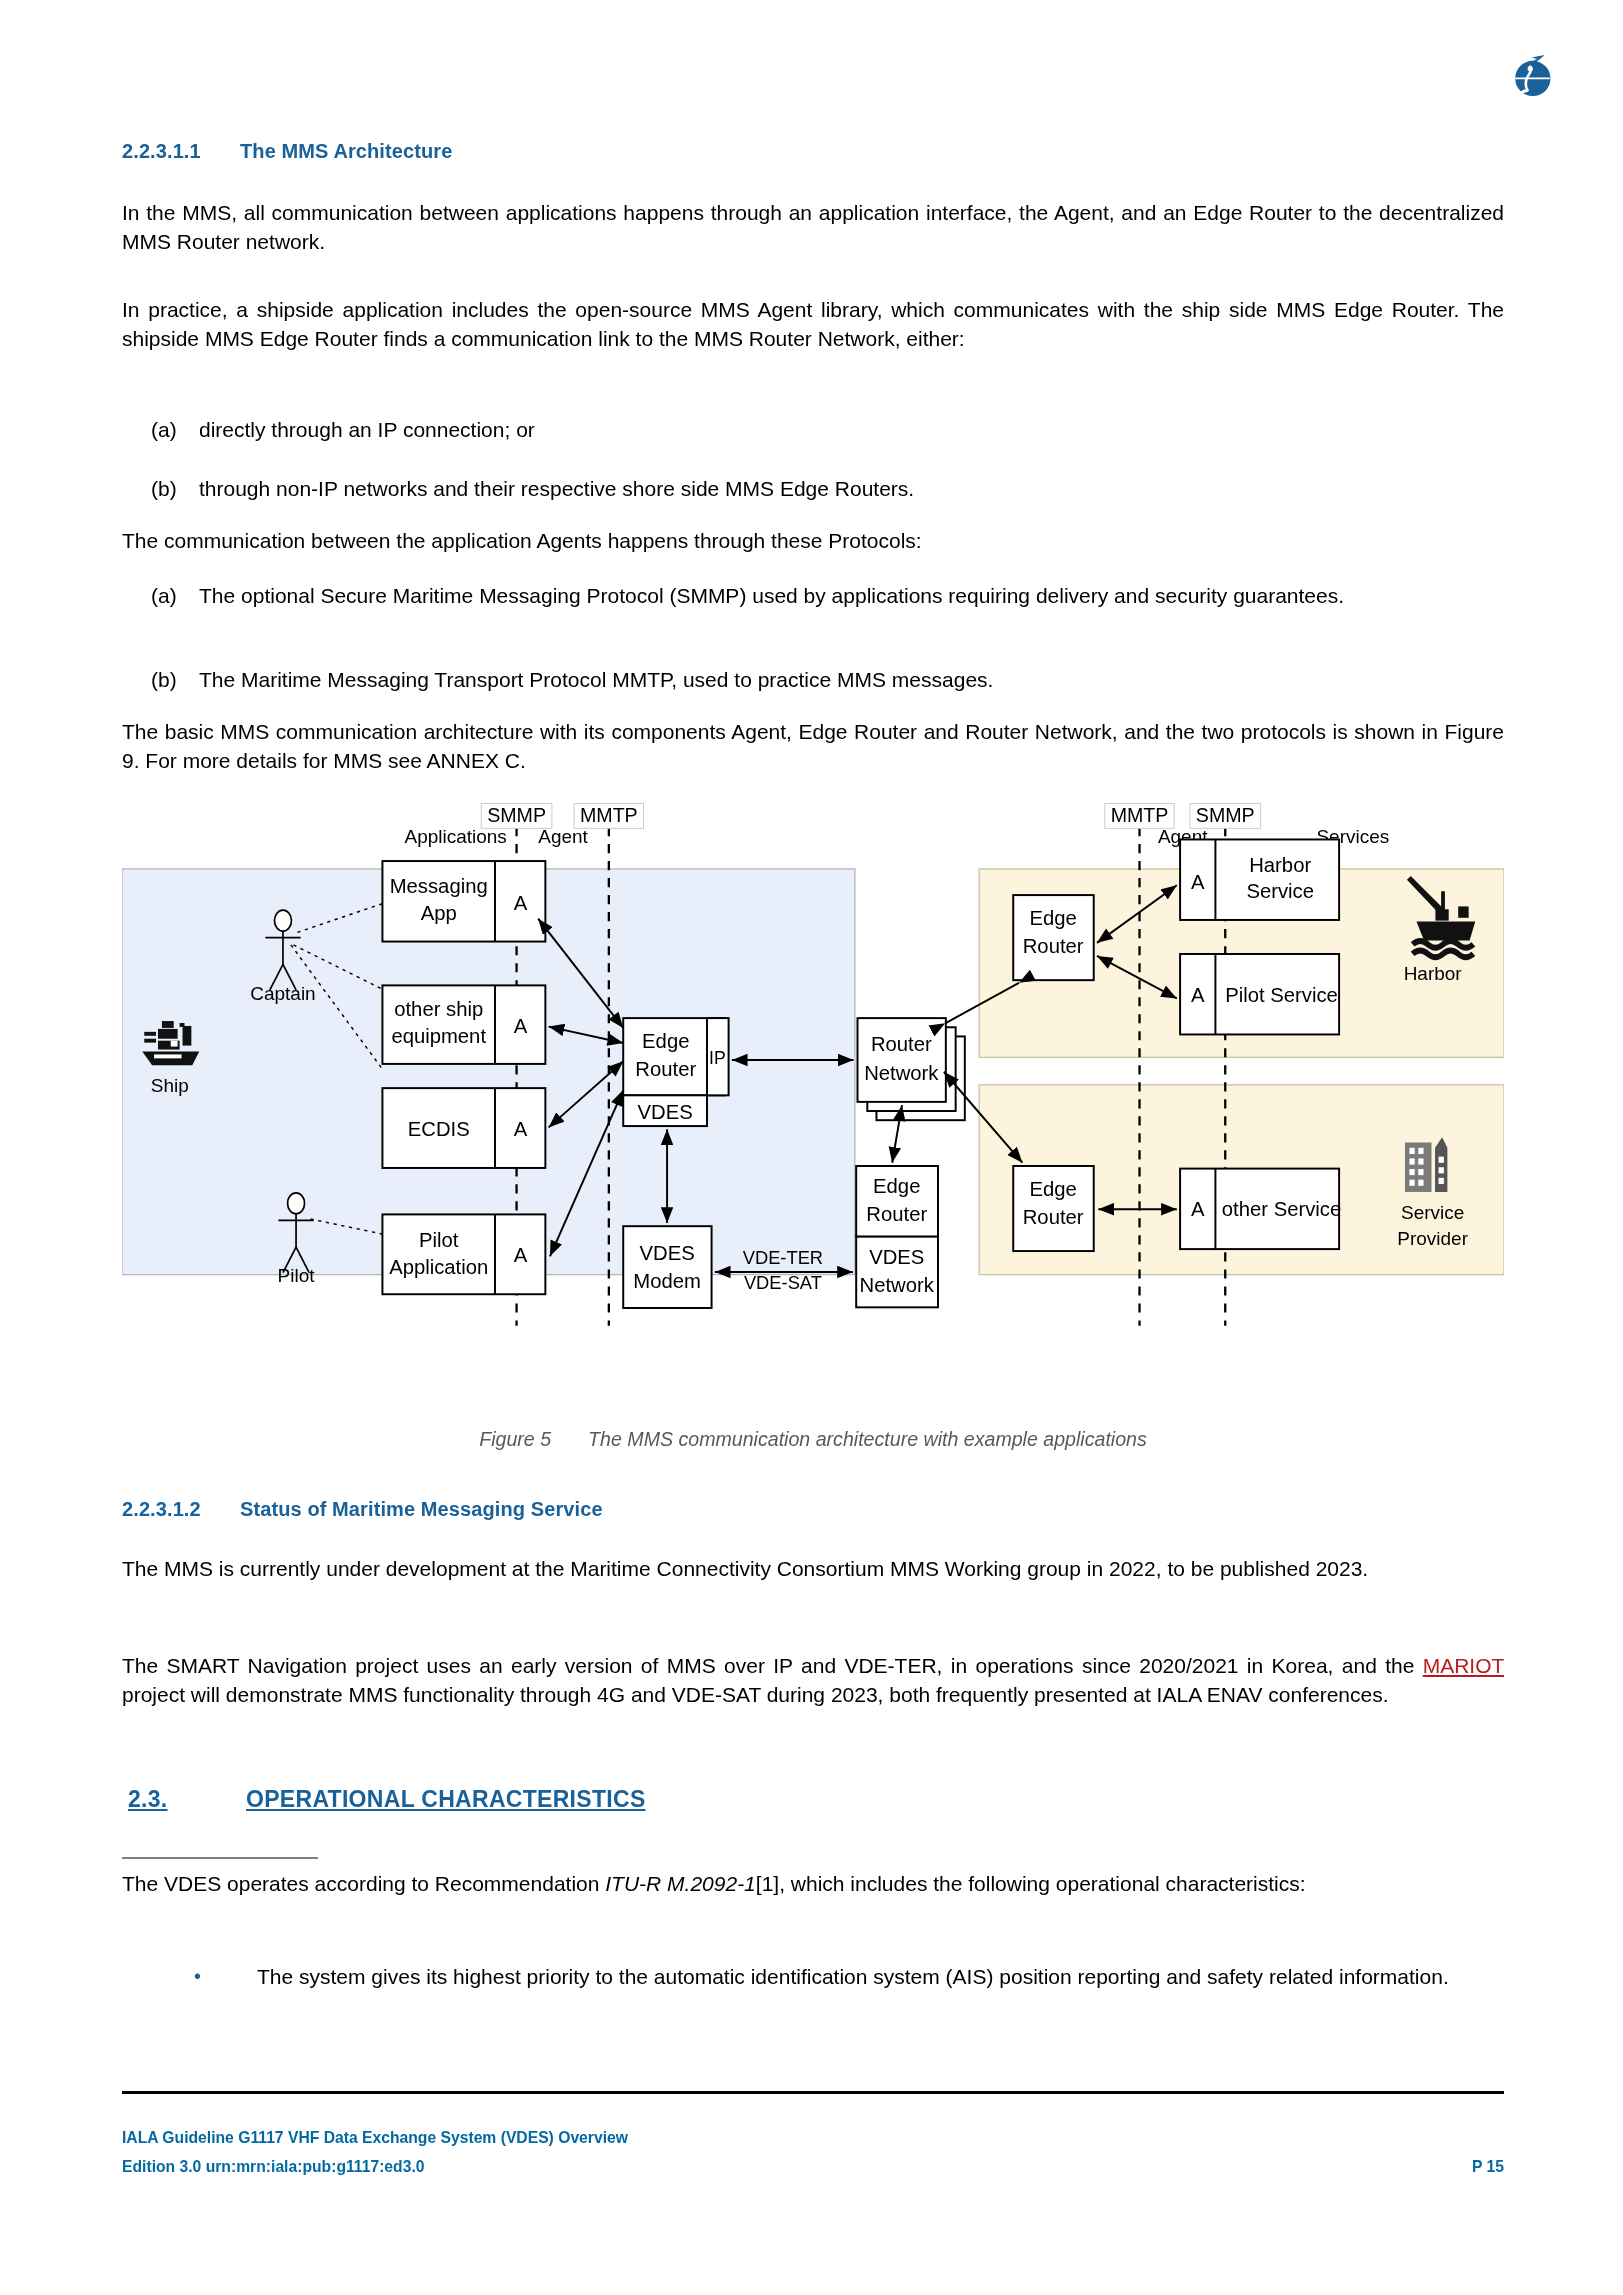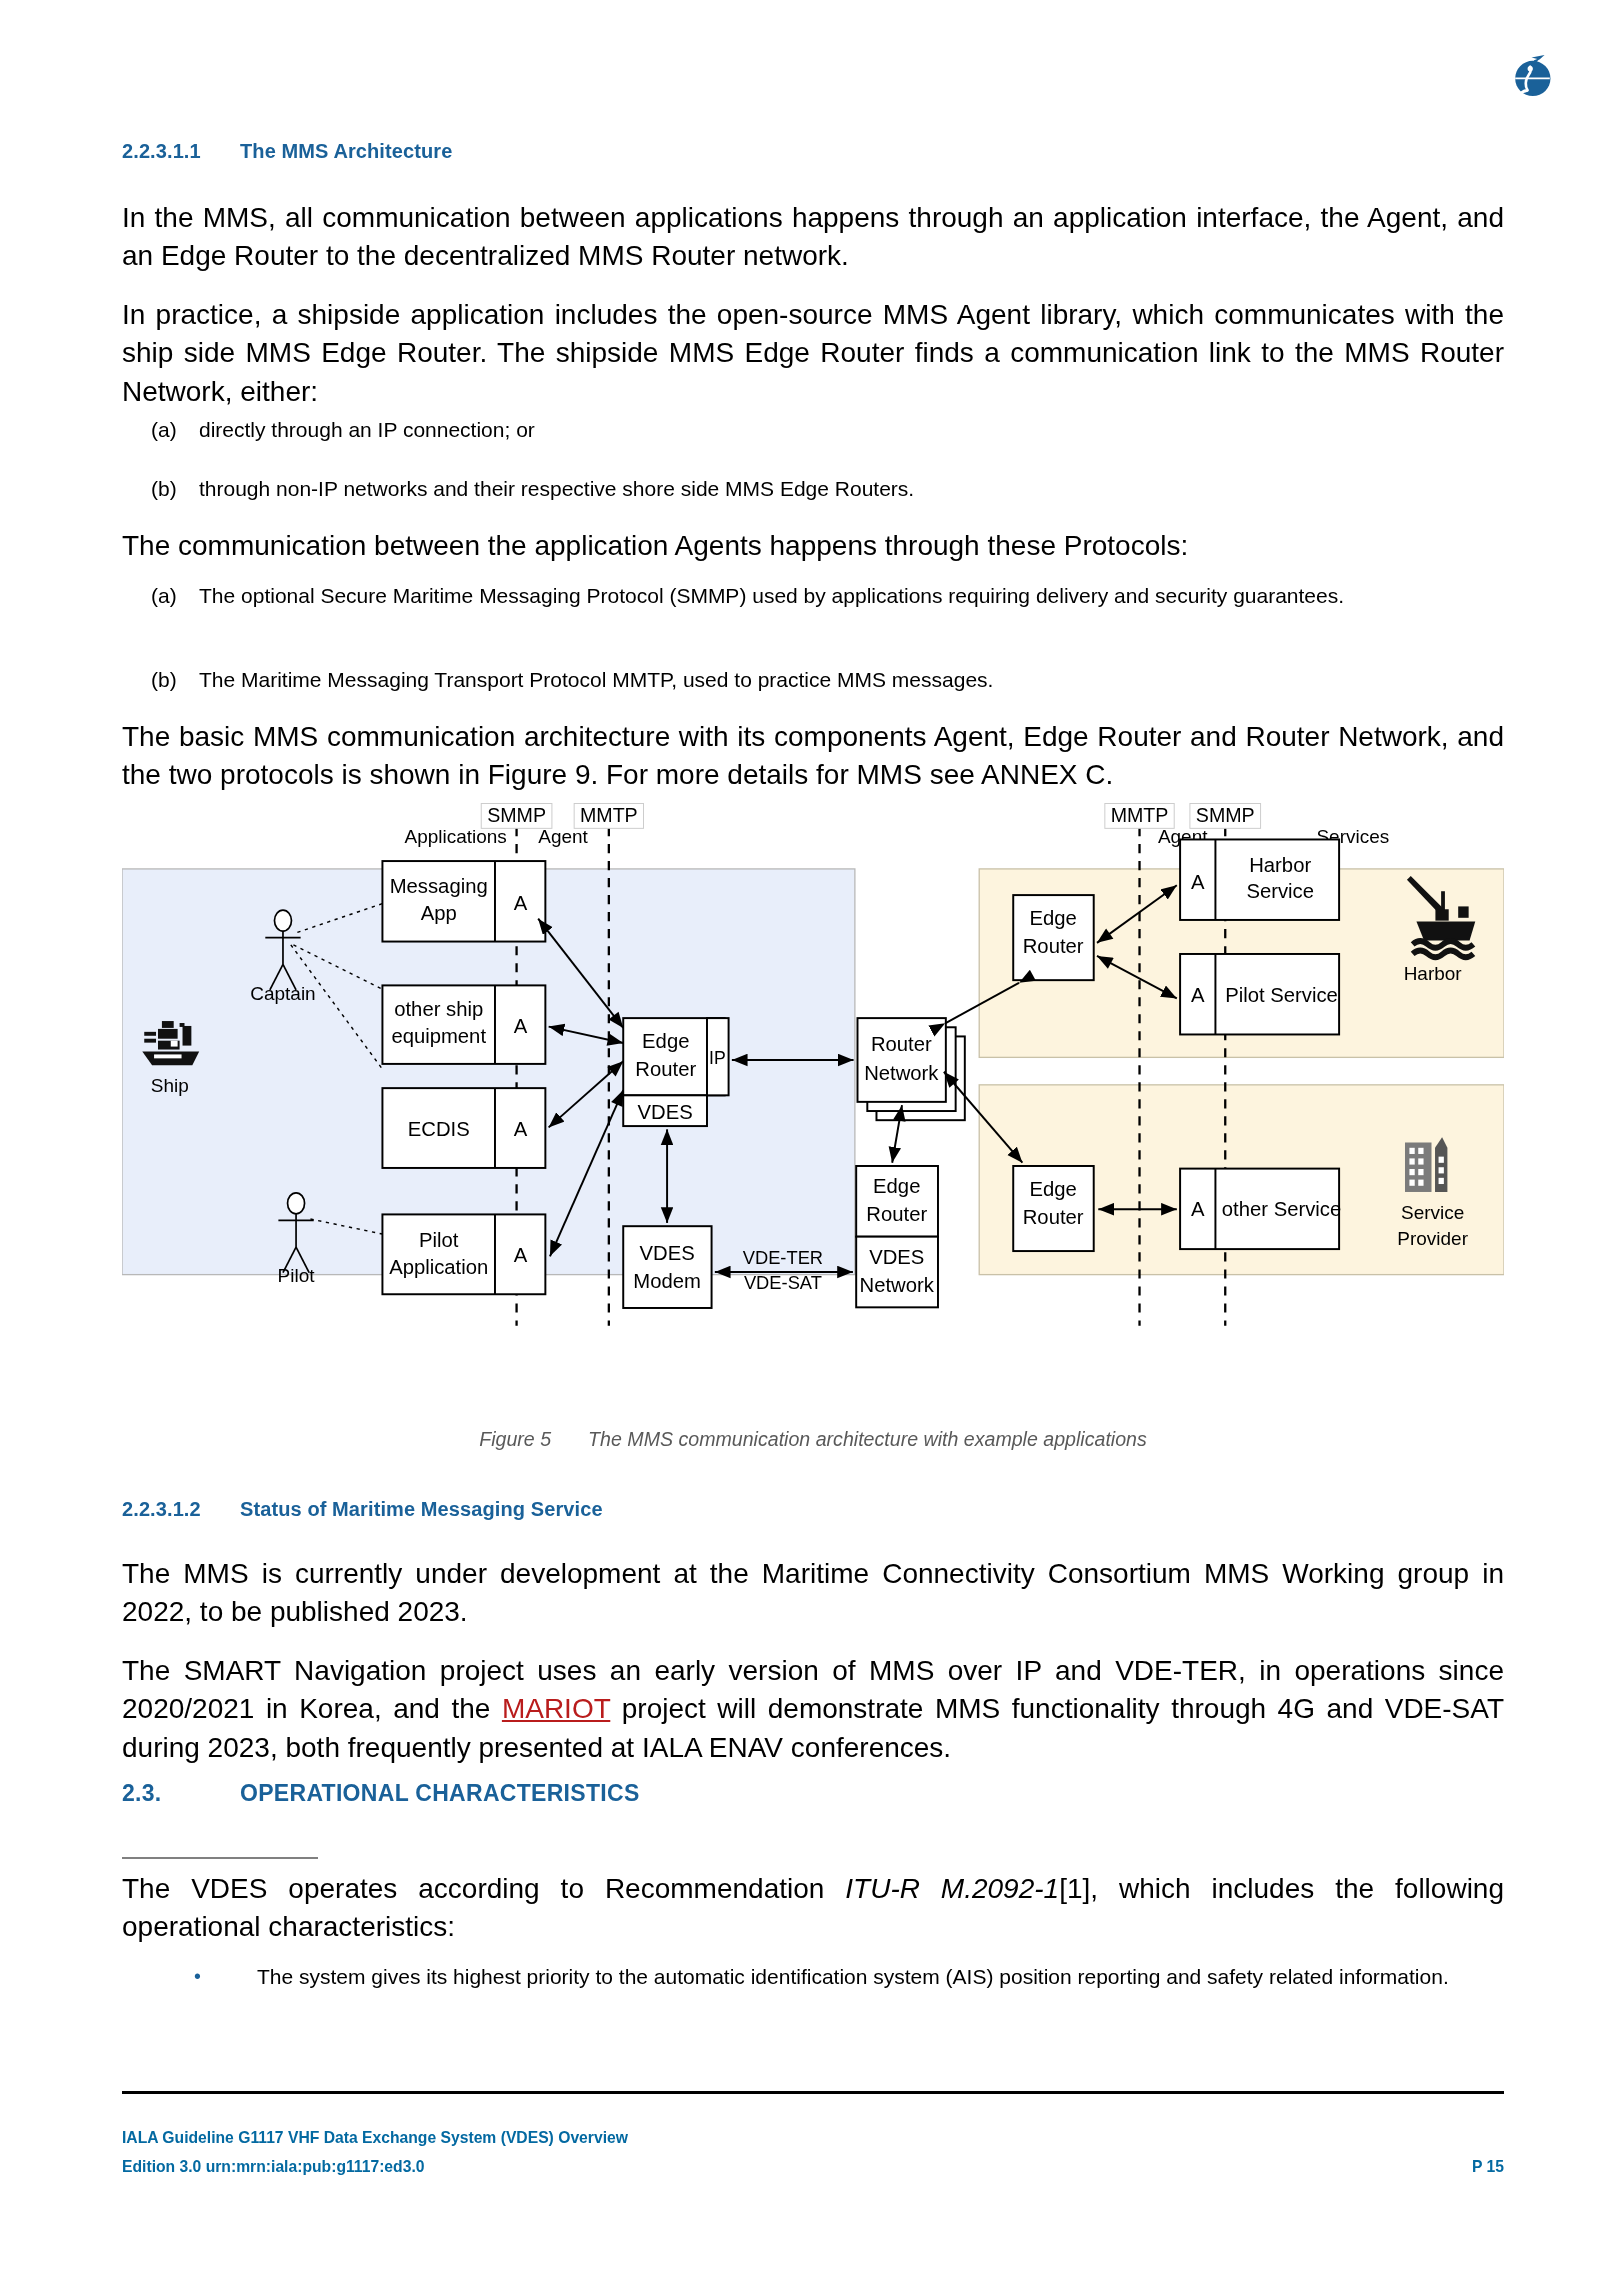--- a/index.html
+++ b/index.html
@@ -23,25 +23,25 @@
     position:absolute;left:122px;top:0;width:1382px;
   }
   h4.sec{
     font-size:20px;font-weight:bold;color:#1a6199;
     margin:0;letter-spacing:0.1px;
     display:flex;
   }
   h4.sec .num{width:118px;flex:none;}
   h3.sec2{
     font-size:23px;font-weight:bold;color:#1a6199;
-    margin:0;display:flex;letter-spacing:0.3px;
+    margin:6px;display:flex;letter-spacing:0.3px;text-decoration:underline;
   }
   h3.sec2 .num{width:118px;flex:none;}
   p.body{
-    font-size:28px;line-height:1.37;margin:0;
+    font-size:21px;line-height:1.37;margin:0;
     text-align:left;
   }
   p.just{text-align:justify;text-justify:inter-word;}
   .listitem{
     display:flex;font-size:21px;line-height:1.37;margin:0;
   }
   .listitem .lbl{width:48px;flex:none;padding-left:29px;box-sizing:content-box;}
   .listitem .txt{flex:1;}
   .listitem.j .txt{text-align:justify;text-justify:inter-word;}
   .bullet{

